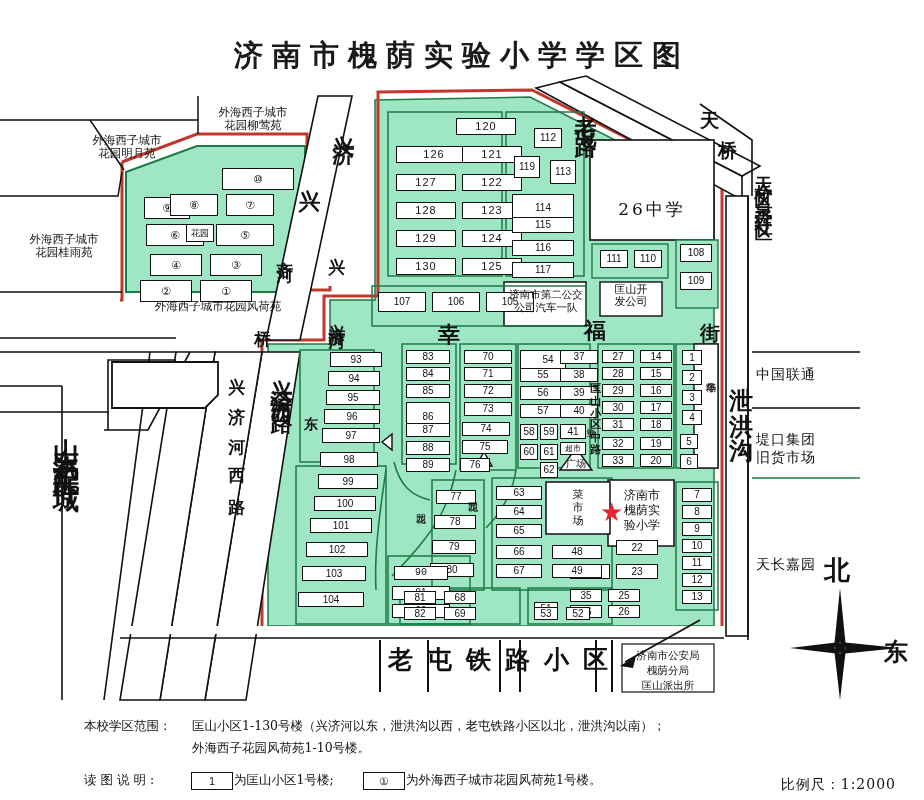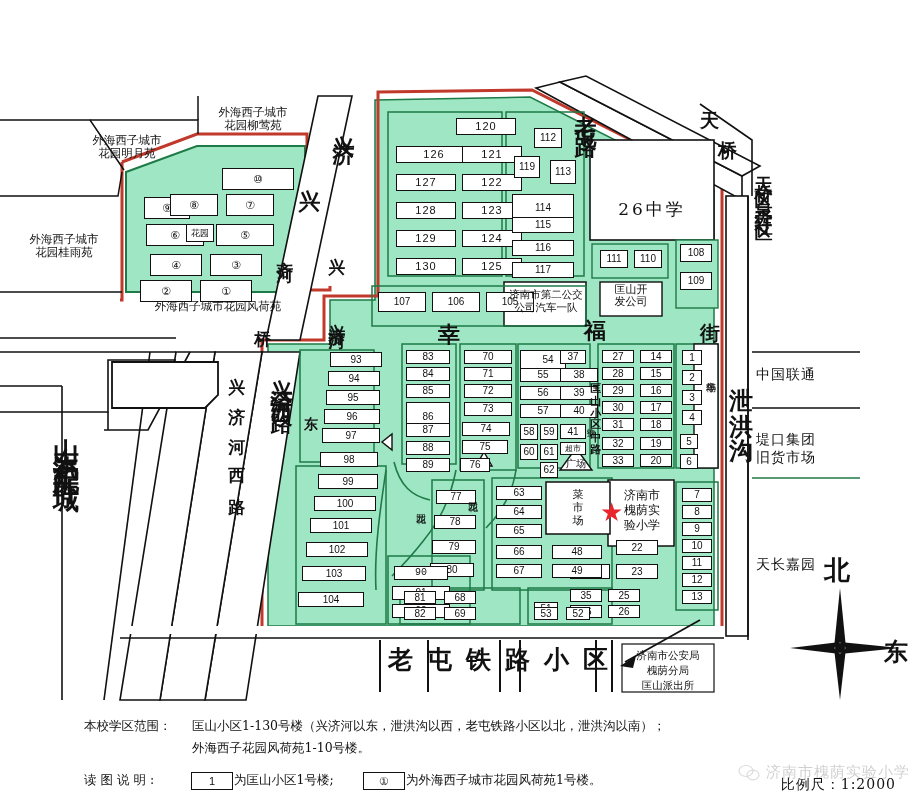--- a/index.html
+++ b/index.html
@@ -56,20 +56,21 @@
   #watermark .wtext{font-size:15px;color:#7a7a7a;letter-spacing:1px;
              font-family:"DejaVu Serif",serif;}
   #scale{position:absolute;right:28px;bottom:6px;font-size:14px;color:#111;
          letter-spacing:1px;font-family:"DejaVu Serif",serif;}
 </style>
 </head>
 <body>
 
 <div id="stage">
 
+  <div id="title">济南市槐荫实验小学学区图</div>
 
   <svg id="mapsvg" viewBox="0 0 924 800">
 
     <path d="M126,172 L197,146 L305,146 L305,292 L126,292 Z" fill="#9fe6c4" stroke="#1e7a46" stroke-width="2"></path>
 
     <path d="M375,100 L530,97 L714,190 L714,626 L268,626 L268,344 L330,344 L330,300 L375,300 Z" fill="#9fe6c4" stroke="#1e7a46" stroke-width="1.5"></path>
 
     <path d="M122,162 L197,134 L307,134 L307,290 L330,290 L330,286" fill="none" stroke="#c0392b" stroke-width="3"></path>
     <path d="M122,162 L122,300 L120,300" fill="none" stroke="#c0392b" stroke-width="3"></path>
     <path d="M378,92 L532,90 L722,186 L722,632 L262,632 L262,340 L324,340 L324,296 L378,296 Z" fill="none" stroke="#c0392b" stroke-width="3"></path>
@@ -253,21 +254,21 @@
   <div class="bld" style="left:464px;top:384px;width:48px;height:14px;">72</div>
   <div class="bld" style="left:464px;top:402px;width:48px;height:14px;">73</div>
   <div class="bld" style="left:462px;top:422px;width:48px;height:14px;">74</div>
   <div class="bld" style="left:462px;top:440px;width:46px;height:14px;">75</div>
   <div class="bld" style="left:460px;top:458px;width:30px;height:14px;">76</div>
 
   <div class="bld" style="left:520px;top:350px;width:46px;height:20px;padding-left:10px;">54</div>
   <div class="bld" style="left:520px;top:368px;width:46px;height:14px;">55</div>
   <div class="bld" style="left:520px;top:386px;width:46px;height:14px;">56</div>
   <div class="bld" style="left:520px;top:404px;width:46px;height:14px;">57</div>
-  <div class="bld" style="left:560px;top:350px;width:26px;height:14px;">37</div>
+  <div class="bld" style="left:560px;top:350px;width:38px;height:14px;">37</div>
   <div class="bld" style="left:560px;top:368px;width:38px;height:14px;">38</div>
   <div class="bld" style="left:560px;top:386px;width:38px;height:14px;">39</div>
   <div class="bld" style="left:560px;top:404px;width:38px;height:14px;">40</div>
 
   <div class="bld" style="left:520px;top:424px;width:18px;height:16px;">58</div>
   <div class="bld" style="left:540px;top:424px;width:18px;height:16px;">59</div>
   <div class="bld" style="left:520px;top:444px;width:18px;height:16px;">60</div>
   <div class="bld" style="left:540px;top:444px;width:18px;height:16px;">61</div>
   <div class="bld" style="left:540px;top:462px;width:18px;height:16px;">62</div>
   <div class="bld" style="left:560px;top:424px;width:26px;height:15px;">41</div>
@@ -392,22 +393,15 @@
     <span class="note-line" style="left:192px;top:12px;">匡山小区1-130号楼（兴济河以东，泄洪沟以西，老屯铁路小区以北，泄洪沟以南）；</span>
     <span class="note-line" style="left:192px;top:34px;">外海西子花园风荷苑1-10号楼。</span>
 
     <span class="note-line" style="left:84px;top:66px;">读 图 说 明 :</span>
     <span class="keybox" style="position:absolute;left:188px;top:66px;">1</span>
     <span class="note-line" style="left:234px;top:66px;">为匡山小区1号楼;</span>
     <span class="keybox rnd" style="position:absolute;left:360px;top:66px;">①</span>
     <span class="note-line" style="left:406px;top:66px;">为外海西子城市花园风荷苑1号楼。</span>
   </div>
 
-  <div id="watermark">
-    <svg width="22" height="18" viewBox="0 0 22 18">
-      <ellipse cx="8" cy="7" rx="7" ry="5.5" fill="none" stroke="#9a9a9a" stroke-width="1.2"></ellipse>
-      <ellipse cx="15" cy="11" rx="6" ry="4.8" fill="none" stroke="#9a9a9a" stroke-width="1.2"></ellipse>
-    </svg>
-    <span class="wtext">济南市槐荫实验小学</span>
-  </div>
   <div id="scale">比例尺：1:2000</div>
 
 </div>
 
 </body></html>

